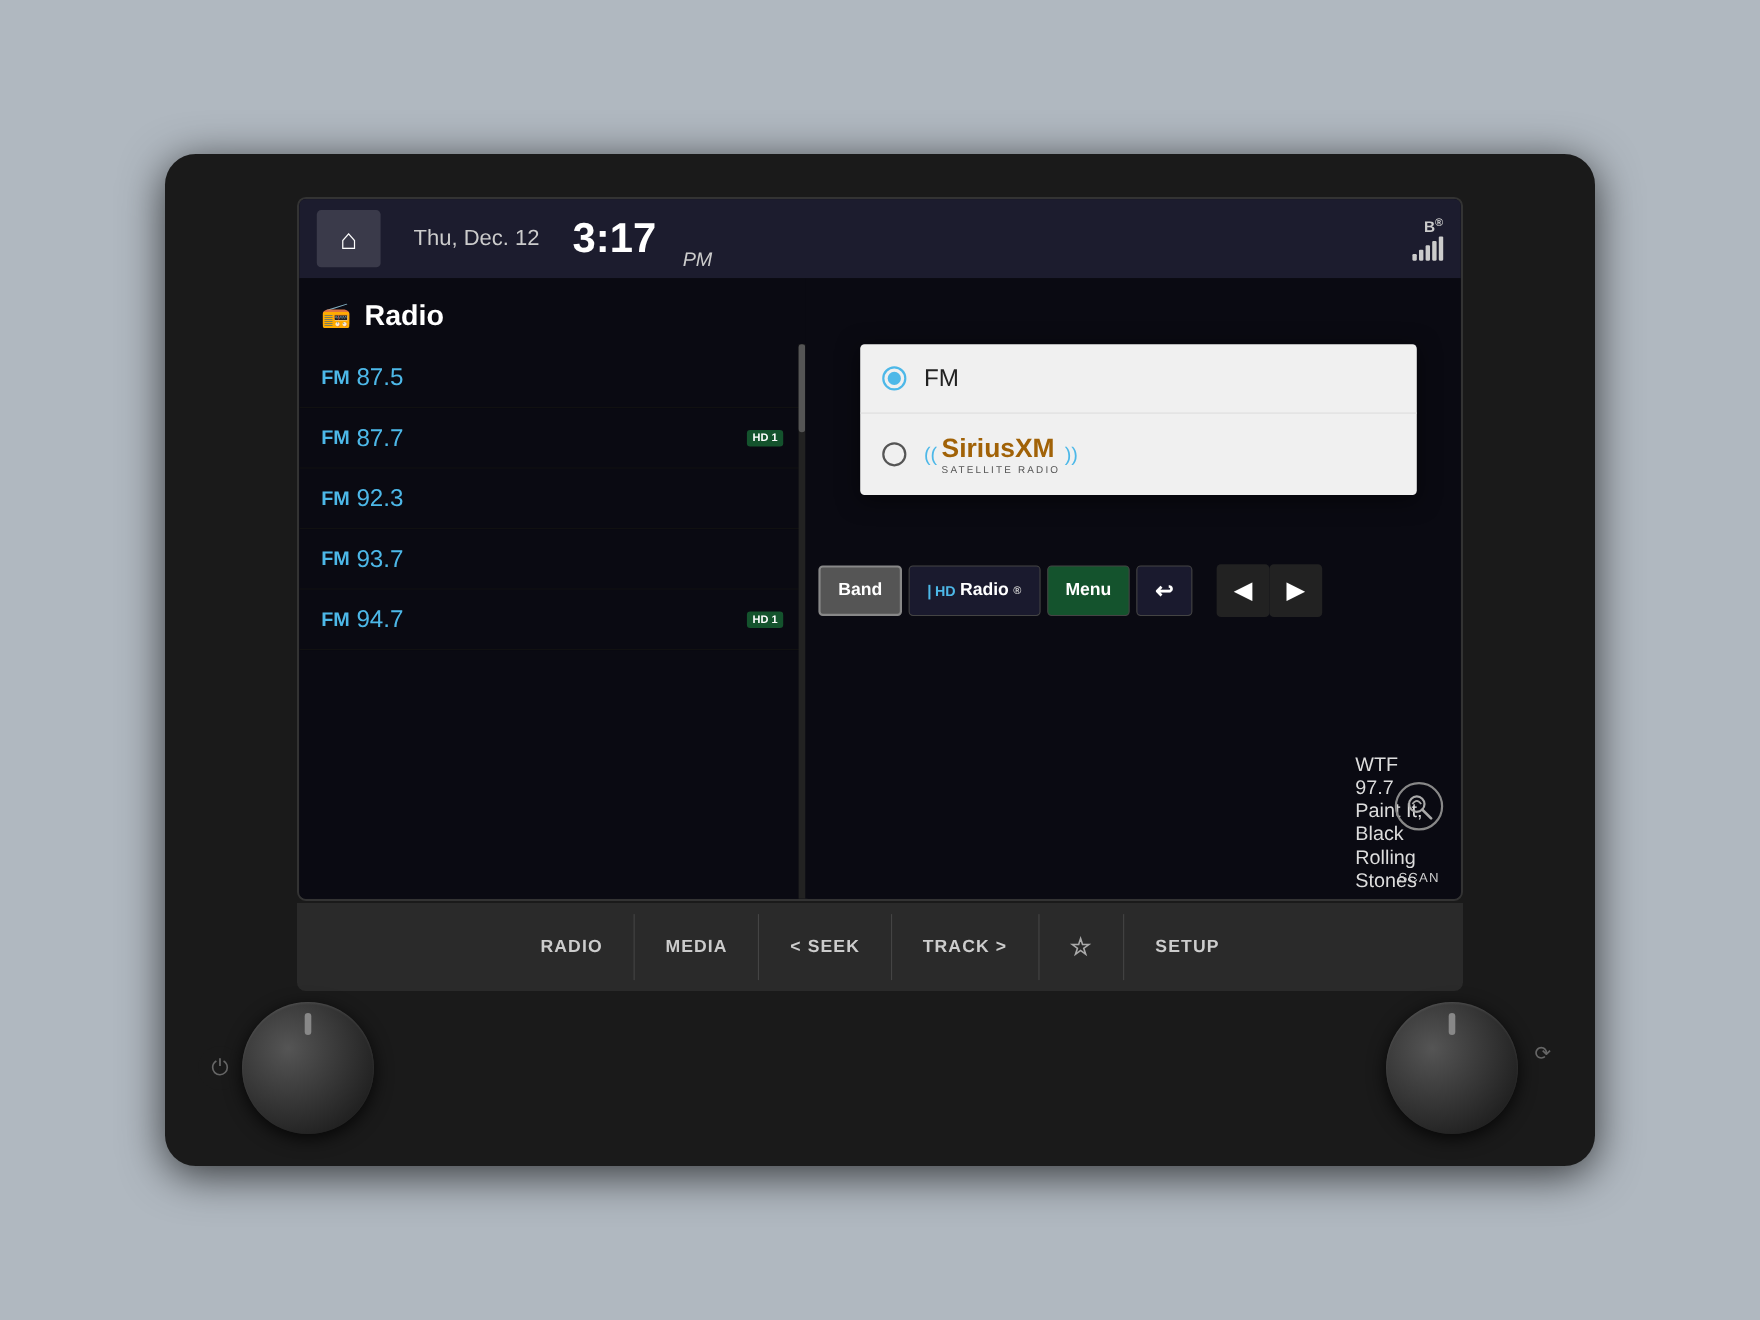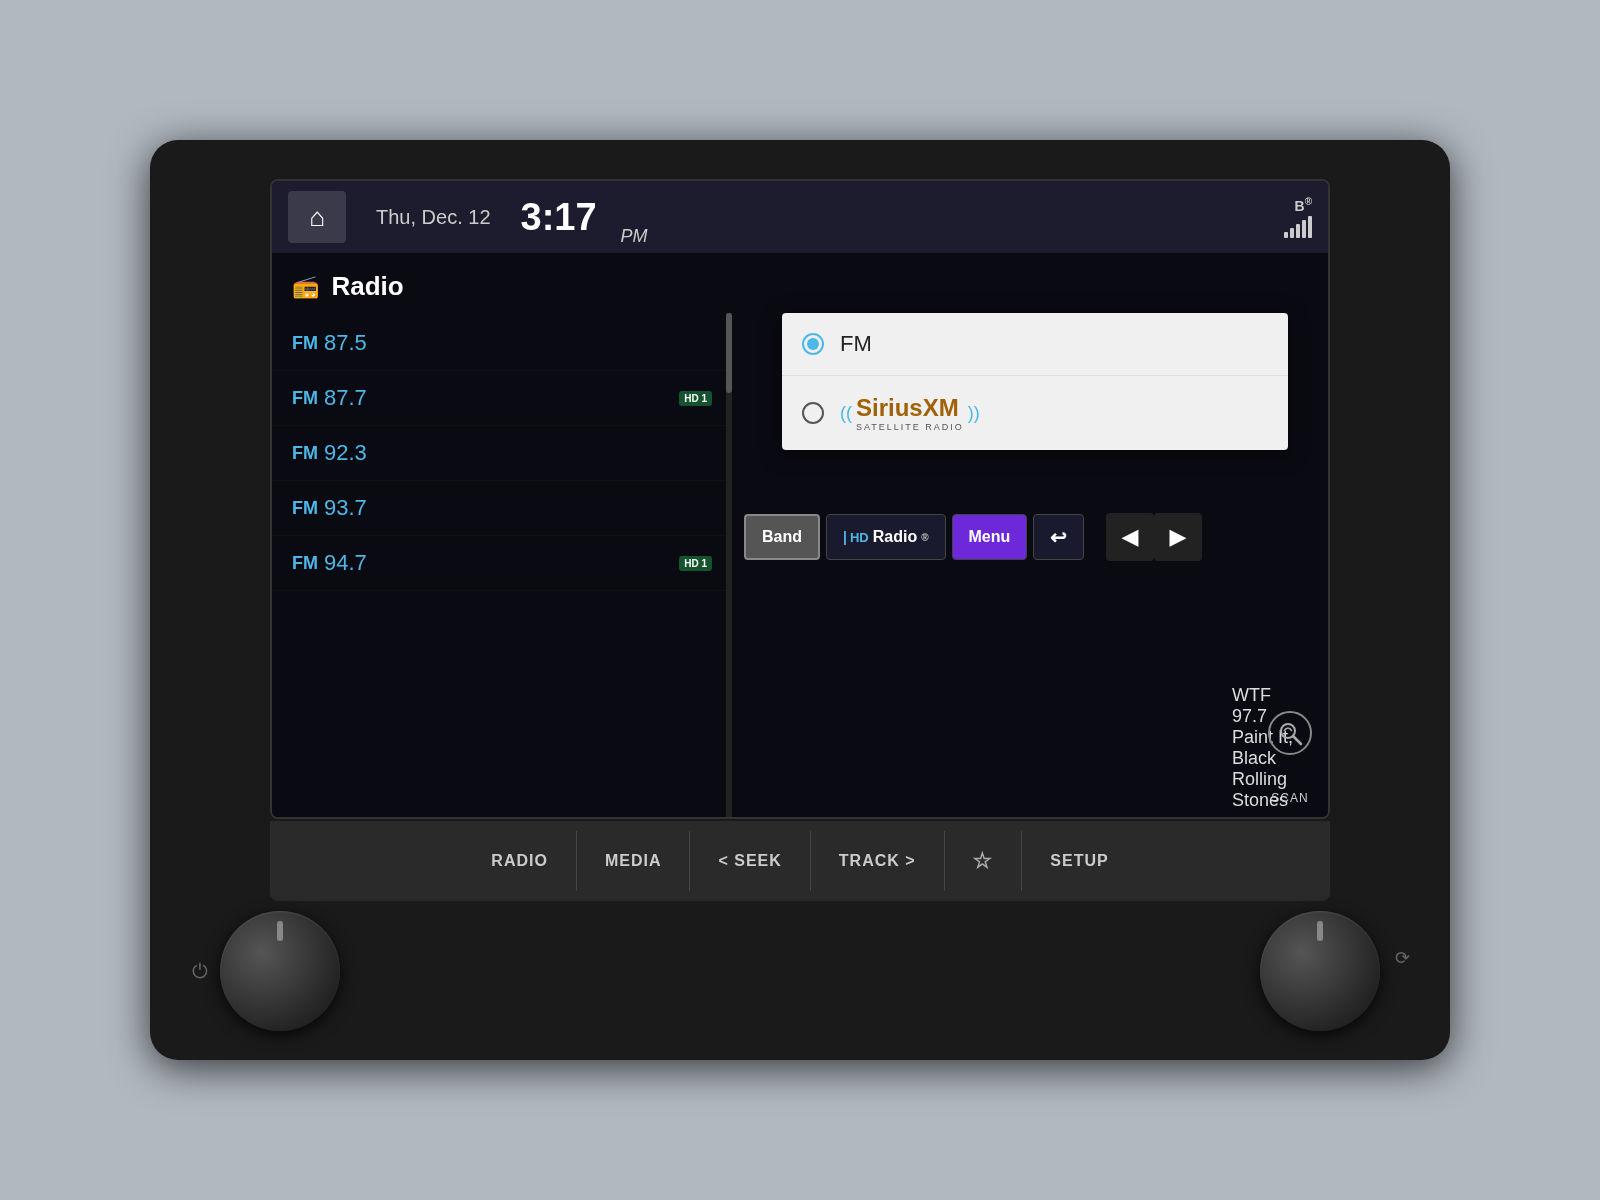--- a/index.html
+++ b/index.html
@@ -246,21 +246,21 @@
     }
 
     .btn-hd {
       background: #1a1a2e;
       color: #fff;
       border: 1px solid #444;
       gap: 4px;
     }
 
     .btn-menu {
-      background: #6d28d9;
+      background: #14532d;
       color: #fff;
       border: 1px solid #444;
     }
 
     .btn-back {
       background: #1a1a2e;
       color: #fff;
       border: 1px solid #444;
       font-size: 20px;
     }

